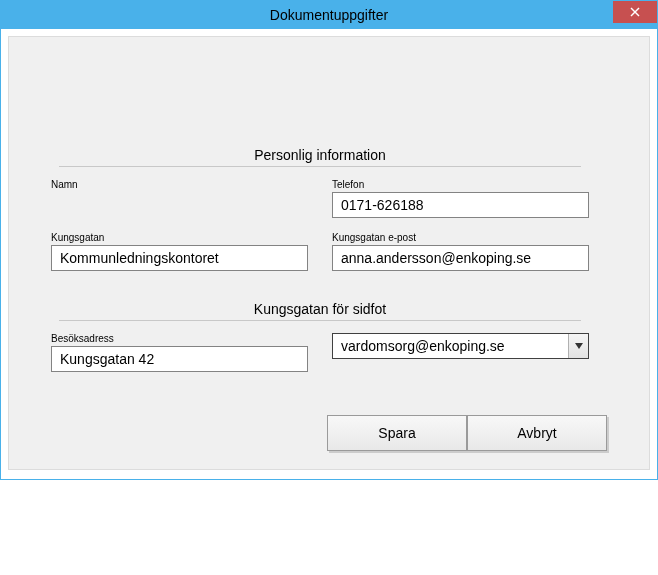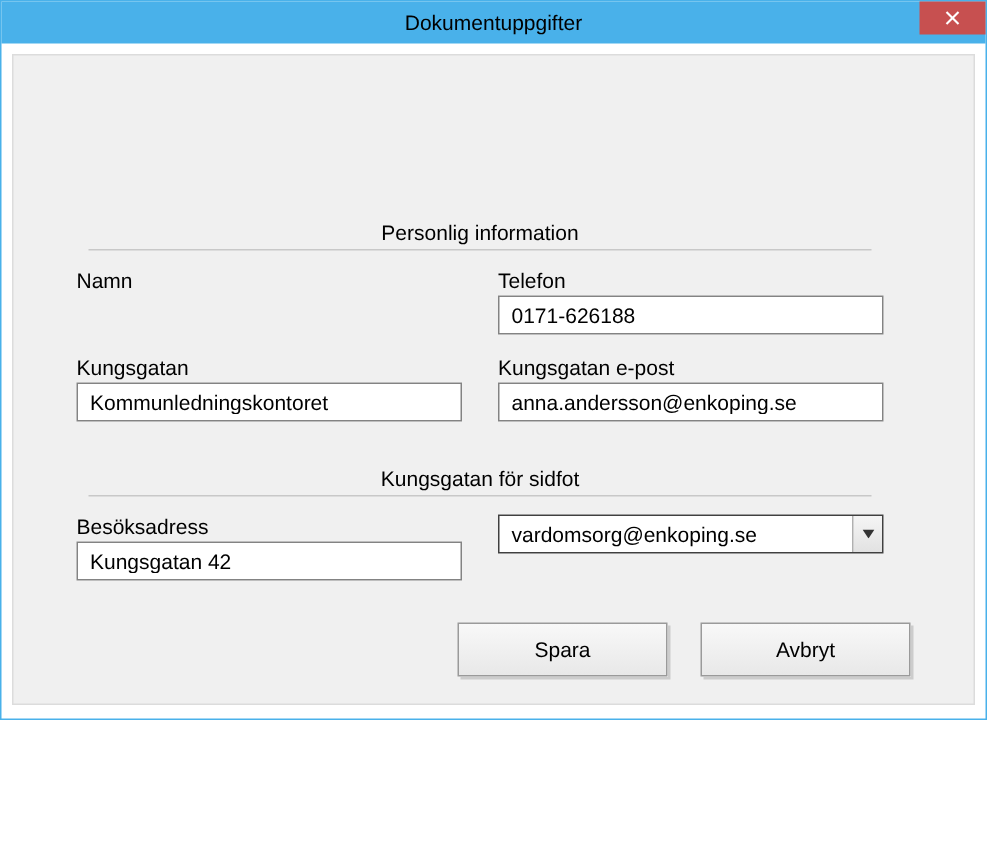--- a/index.html
+++ b/index.html
@@ -76,21 +76,21 @@
       display: flex;
       gap: 24px;
       margin-bottom: 14px;
     }
     .field {
       flex: 1;
       display: flex;
       flex-direction: column;
     }
     .field label {
-      font-size: 14px;
+      font-size: 10px;
       color: #000;
       margin-bottom: 2px;
     }
     .text-input {
       height: 26px;
       border: 1px solid #838383;
       background: #fff;
       padding: 2px 8px;
       font-family: inherit;
       font-size: 14px;
@@ -122,21 +122,20 @@
     }
     .select-arrow svg {
       width: 8px;
       height: 6px;
     }
     .buttons {
       position: absolute;
       bottom: 18px;
       right: 42px;
       display: flex;
-      gap: 22px;
     }
     .btn {
       width: 140px;
       height: 36px;
       background: linear-gradient(#f8f8f8, #e8e8e8);
       border: 1px solid #9a9a9a;
       font-family: inherit;
       font-size: 14px;
       cursor: pointer;
       position: relative;

